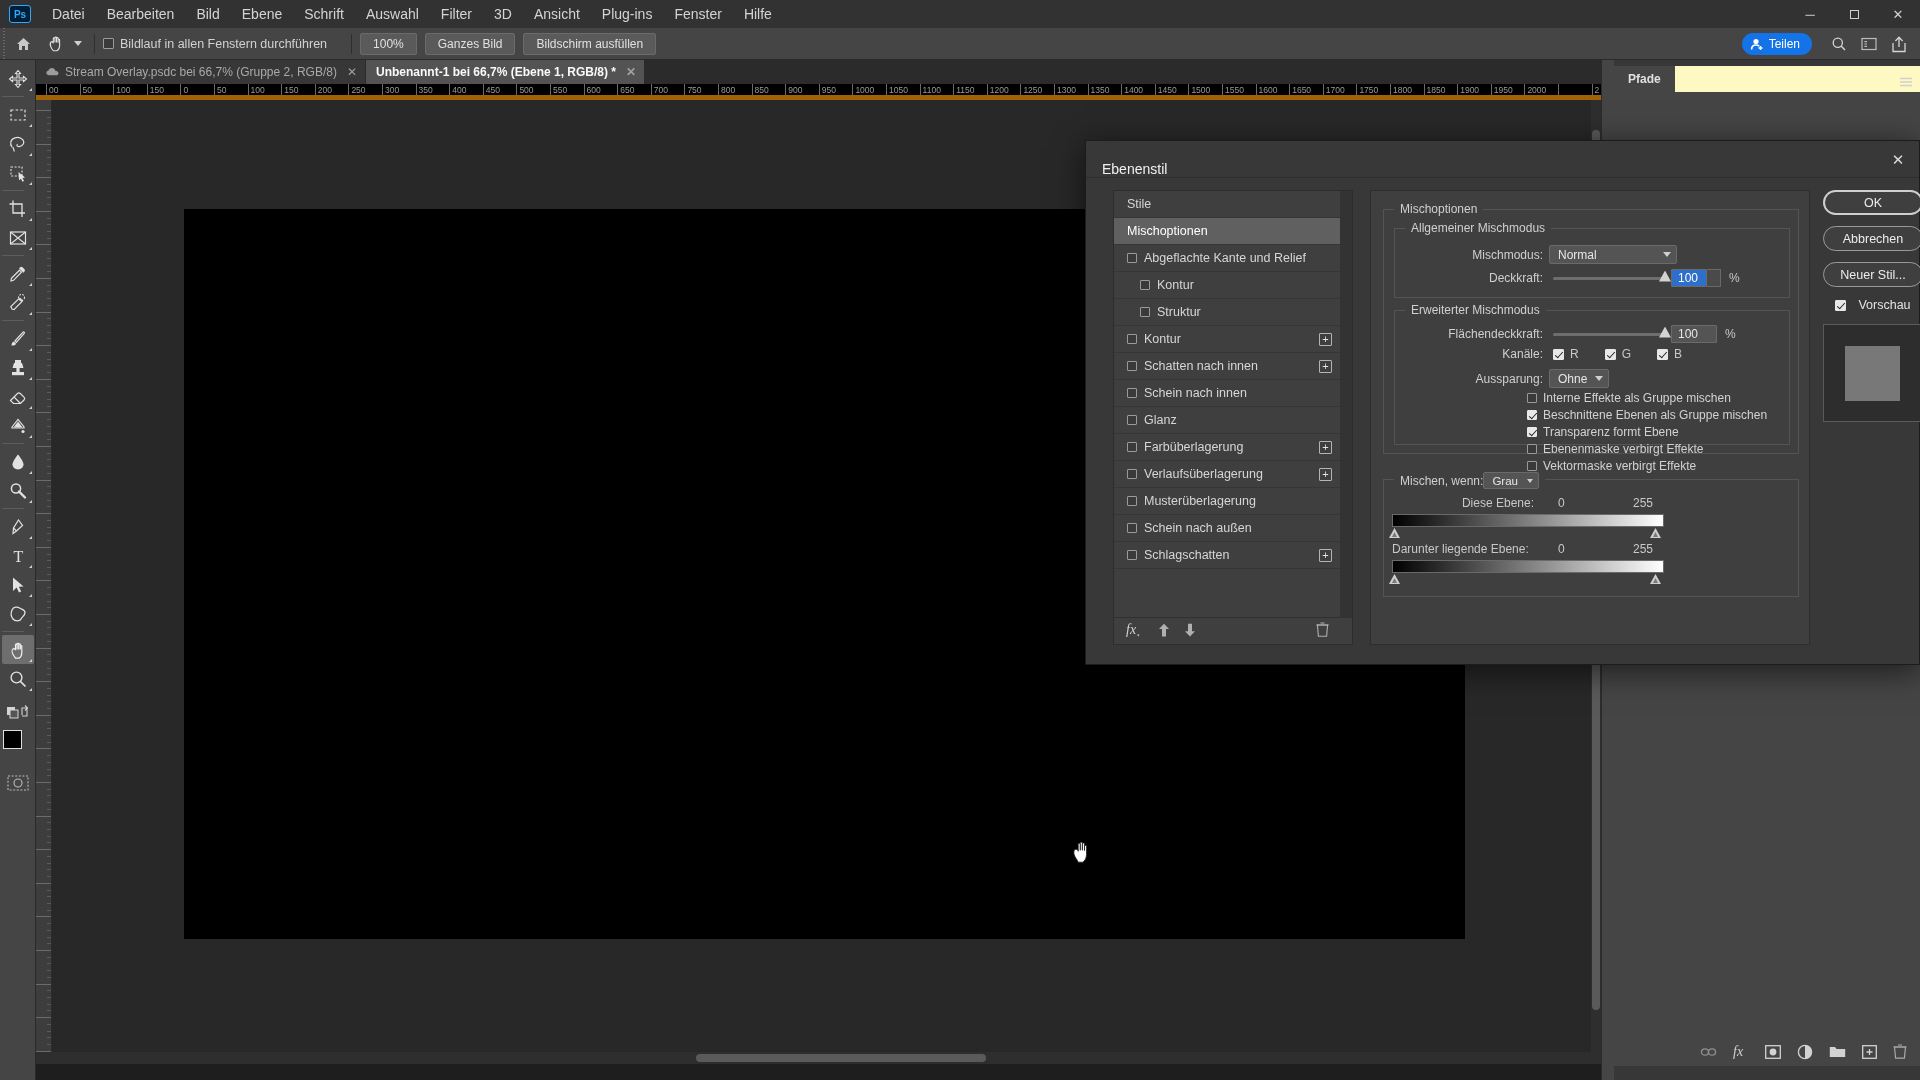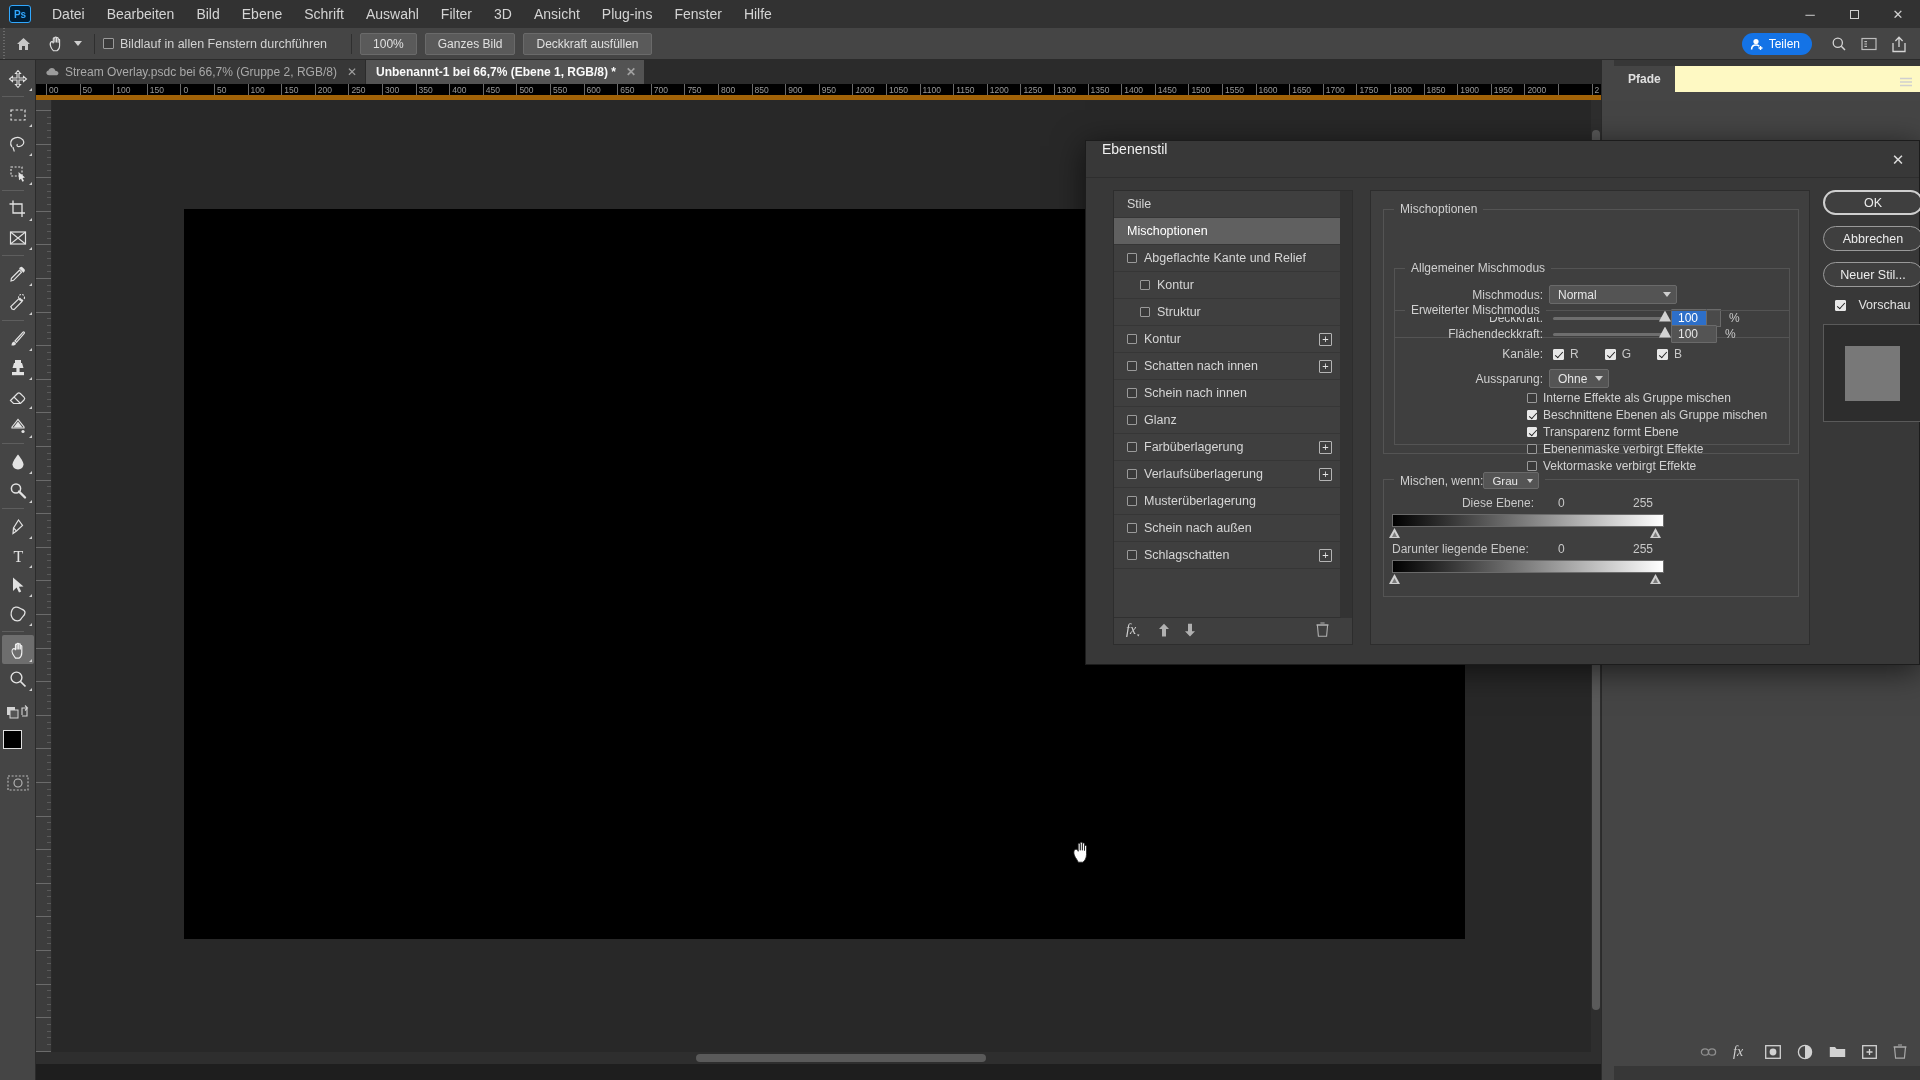--- a/index.html
+++ b/index.html
@@ -205,21 +205,21 @@
   .st-dims { margin-left:22px; }
   .st-arrows { margin-left:30px; display:flex; gap:16px; color:#8d8d8d; }
 
   
   .dialog {
     position:absolute; left:1085px; top:140px; width:835px; height:525px;
     background:#383838; border:1px solid #1c1c1c;
     box-shadow:0 6px 30px rgba(0,0,0,.6);
   }
   .dlg-title {
-    height:37px; background:#383838; display:flex; align-items:flex-start;
+    height:37px; background:#383838; display:flex; align-items:flex-end;
     padding:0 16px; border-bottom:1px solid #2e2e2e;
   }
   .dlg-title-text { font-size:14px; color:#f0f0f0; }
   .dlg-close {
     position:absolute; right:10px; top:8px; width:22px; height:22px;
     display:flex; align-items:center; justify-content:center;
     color:#dcdcdc; font-size:15px;
   }
 
   .dlg-body { position:absolute; left:12px; top:37px; width:979px; height:488px; }
@@ -370,21 +370,21 @@
       <span class="caret"></span>
     </div>
     <div class="opt-sep"></div>
     <div style="display:flex;align-items:center;margin-right:16px;">
       <span class="chk"></span>
       <span class="opt-label">Bildlauf in allen Fenstern durchführen</span>
     </div>
     <div class="opt-sep"></div>
     <div class="opt-btn">100%</div>
     <div class="opt-btn">Ganzes Bild</div>
-    <div class="opt-btn">Deckkraft ausfüllen</div>
+    <div class="opt-btn">Bildschirm ausfüllen</div>
 
     <div class="opt-right">
       <div class="share-btn">
         <svg width="14" height="14" viewBox="0 0 14 14">
           <circle cx="6" cy="4.5" r="2.6" fill="#fff"></circle>
           <path d="M1.6 12.5 C1.6 9.5 3.6 8 6 8 C7.3 8 8.4 8.4 9.2 9.1" fill="none" stroke="#fff" stroke-width="1.6"></path>
           <path d="M10.5 9 L10.5 13 M8.5 11 L12.5 11" stroke="#fff" stroke-width="1.4"></path>
         </svg>
         <span>Teilen</span>
       </div>
@@ -565,21 +565,21 @@
         <div class="rtick minor" style="left: 762.64px;"></div>
         <div class="rtick minor" style="left: 769.36px;"></div>
         <div class="rtick minor" style="left: 776.08px;"></div>
         <div class="rtick" style="left: 782.8px;"></div>
         <div class="rlabel" style="left: 785.8px;">950</div>
         <div class="rtick minor" style="left: 789.52px;"></div>
         <div class="rtick minor" style="left: 796.24px;"></div>
         <div class="rtick minor" style="left: 802.96px;"></div>
         <div class="rtick minor" style="left: 809.68px;"></div>
         <div class="rtick" style="left: 816.4px;"></div>
-        <div class="rlabel" style="left: 819.4px; font-style: italic;">1000</div>
+        <div class="rlabel" style="left: 819.4px;">1000</div>
         <div class="rtick minor" style="left: 823.12px;"></div>
         <div class="rtick minor" style="left: 829.84px;"></div>
         <div class="rtick minor" style="left: 836.56px;"></div>
         <div class="rtick minor" style="left: 843.28px;"></div>
         <div class="rtick" style="left: 850px;"></div>
         <div class="rlabel" style="left: 853px;">1050</div>
         <div class="rtick minor" style="left: 856.72px;"></div>
         <div class="rtick minor" style="left: 863.44px;"></div>
         <div class="rtick minor" style="left: 870.16px;"></div>
         <div class="rtick minor" style="left: 876.88px;"></div>
@@ -1168,21 +1168,21 @@
               </svg>
           </span>
         </div>
       </div>
 
       <div class="opts-panel">
 
         <div class="group" style="left:12px; top:18px; width:416px; height:245px;">
           <span class="group-title">Mischoptionen</span>
 
-          <div class="group" style="left:10px; top:18px; width:396px; height:70px;margin-top:40px;">
+          <div class="group" style="left:10px; top:18px; width:396px; height:70px;">
             <span class="group-title">Allgemeiner Mischmodus</span>
 
             <div class="row" style="position:absolute; left:0; top:16px; width:396px;">
               <span class="lbl" style="width:148px;">Mischmodus:</span>
               <div class="sel-box" style="width:128px; margin-left:6px;gap:34px;">
                 <span>Normal</span>
                 <span class="caret"></span>
               </div>
             </div>
 

